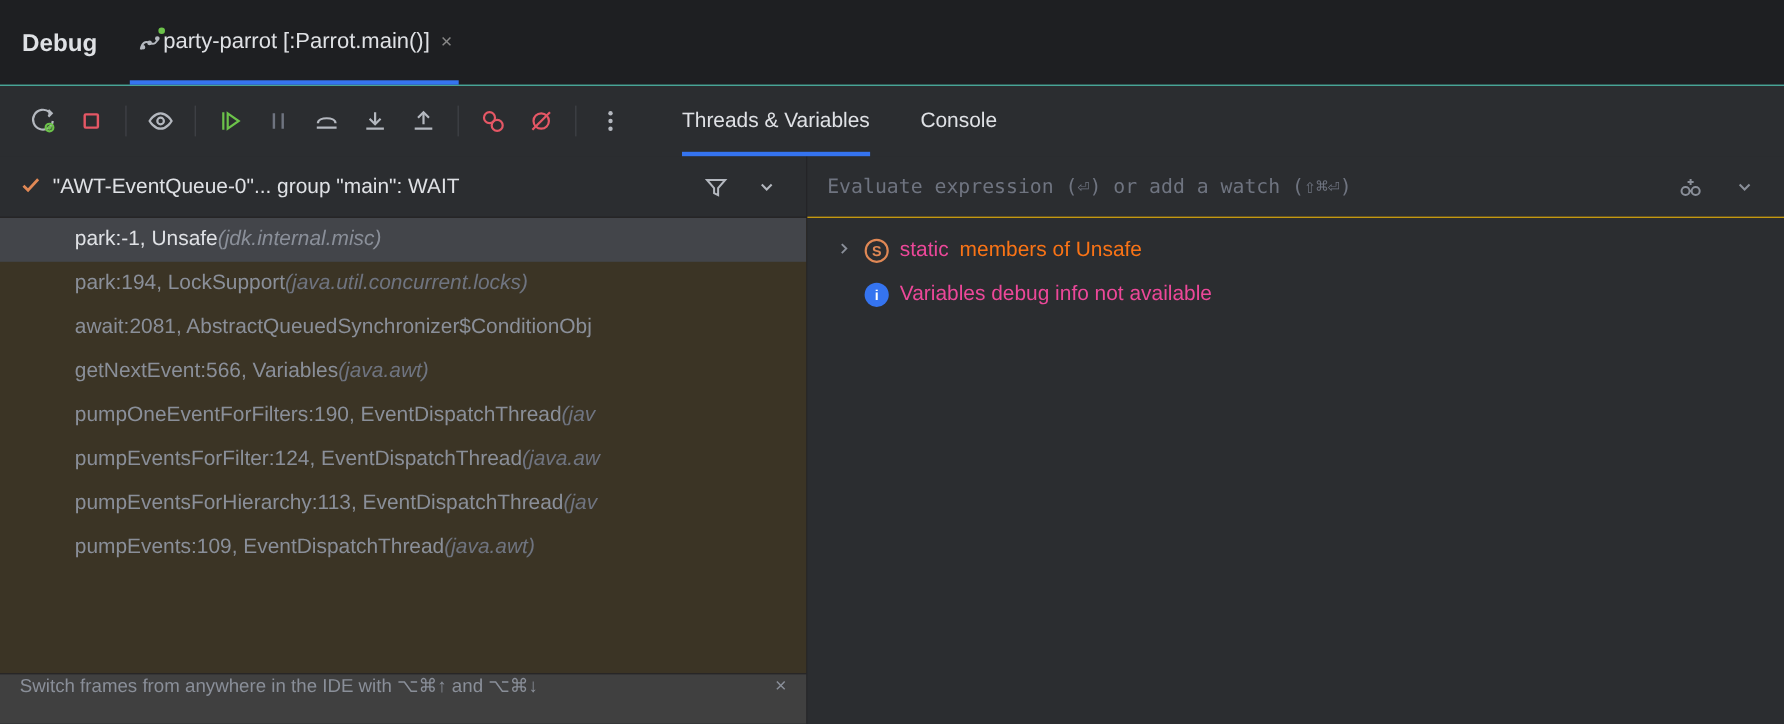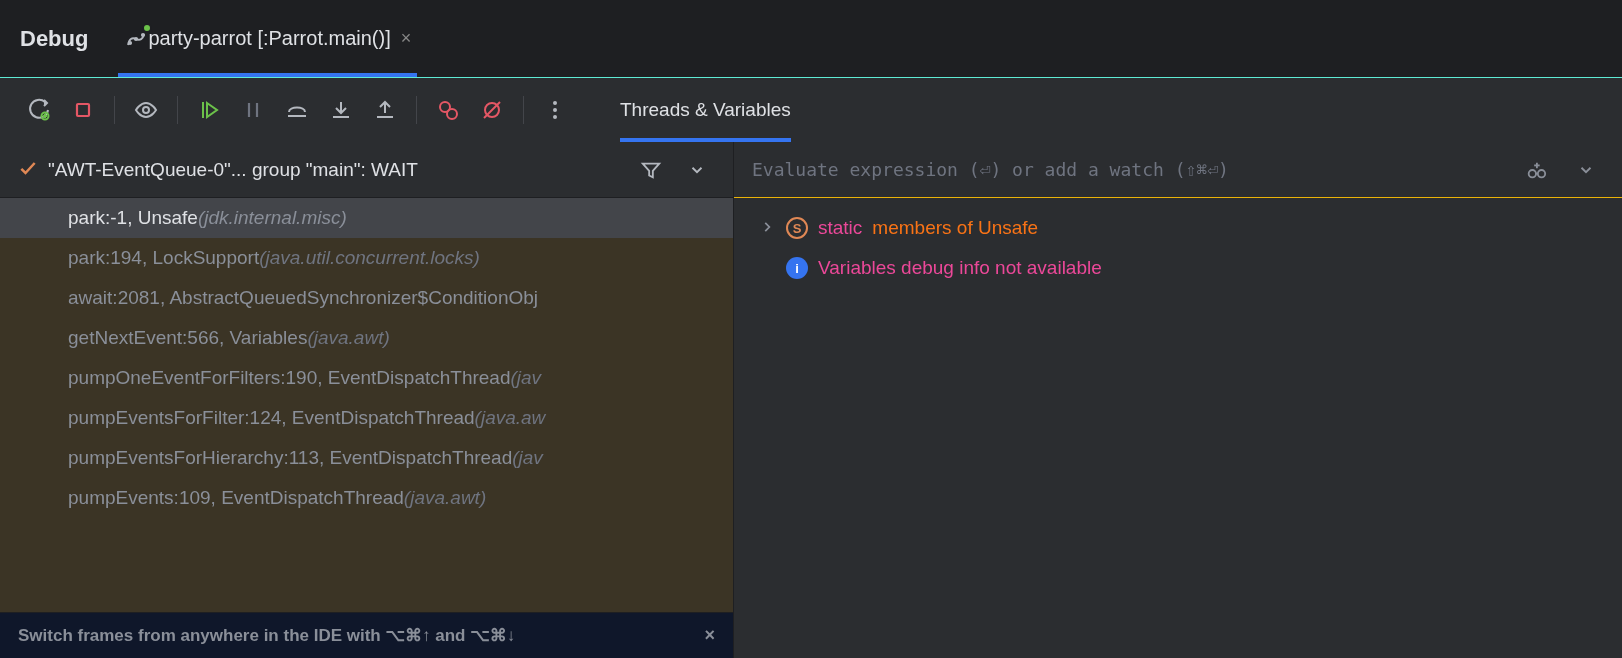--- a/index.html
+++ b/index.html
@@ -244,29 +244,28 @@
     color: #fff;
     font-size: 13px;
     font-weight: 600;
   }
   .var-row .primary { color: #ec4899; }
   .var-row .secondary { color: #f97316; }
 
   
   .hint-bar {
     height: 46px;
-    background: #0f172a;
-    display: flex;
-    align-items: center;
+    background: #404040;
+    display: flex;
+    align-items: flex-start;
     padding: 0 18px;
     font-size: 17px;
     color: #8a8f99;
     gap: 10px;
     border-top: 1px solid #1e1f22;
-    font-weight: bold;
   }
   .hint-bar .spacer { flex: 1; }
 </style>
 </head>
 <body>
 
 <div class="top-tabs">
   <div class="tab-main">
     <span>Debug</span>
   </div>
@@ -357,20 +356,21 @@
   <div class="tool-btn">
     <svg viewBox="0 0 24 24" fill="#b4b8bf">
       <circle cx="12" cy="5" r="2"></circle>
         <circle cx="12" cy="12" r="2"></circle>
         <circle cx="12" cy="19" r="2"></circle>
     </svg>
   </div>
 
   <div class="inner-tabs">
     <div class="itab active">Threads &amp; Variables</div>
+    <div class="itab">Console</div>
   </div>
 </div>
 
 <div class="main-split">
 
   <div class="left-panel">
     <div class="thread-row">
       <span class="check-icon">
         <svg width="20" height="20" viewBox="0 0 24 24" fill="none" stroke="#e08855" stroke-width="3">
           <polyline points="4,13 9,18 20,6"></polyline>

